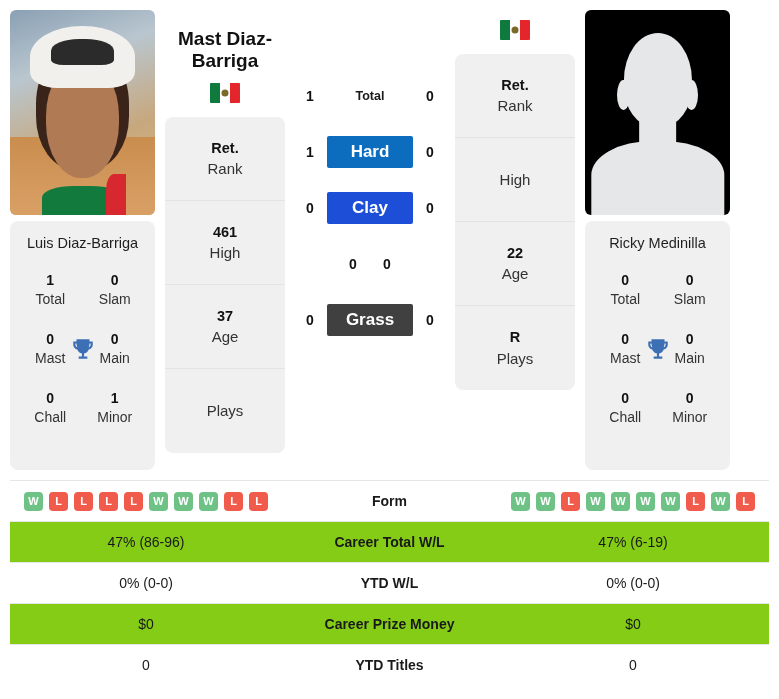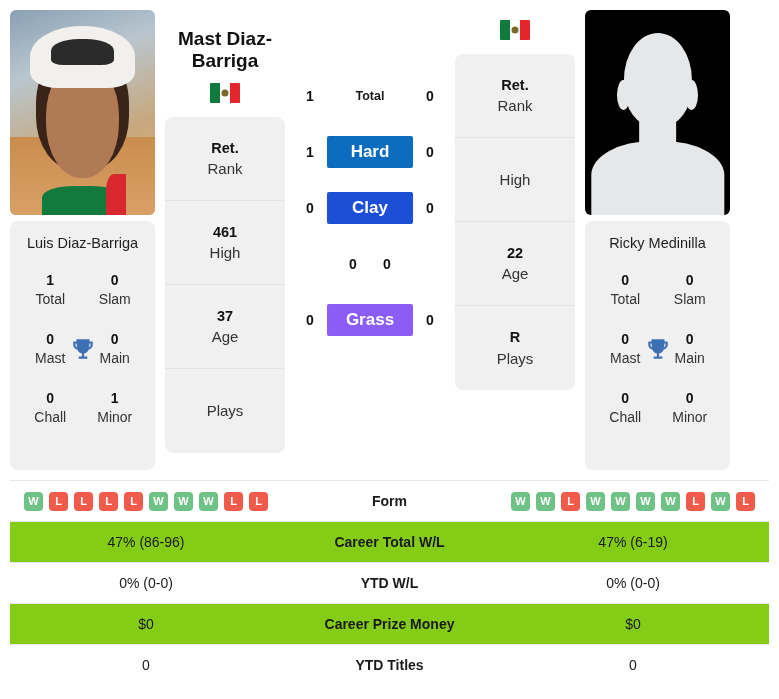--- a/index.html
+++ b/index.html
@@ -360,21 +360,21 @@
           <div class="surf-score">0</div>
           <div class="surf-badge" style="background: #1d4ed8;">Clay</div>
           <div class="surf-score">0</div>
         </div>
         <div class="surface-row">
           <div class="surf-score">0</div>
           <div class="surf-score">0</div>
         </div>
         <div class="surface-row">
           <div class="surf-score">0</div>
-          <div class="surf-badge" style="background: #8b5cf6;">Grass</div>
+          <div class="surf-badge" style="background: #404040;">Grass</div>
           <div class="surf-score">0</div>
         </div>
       </div>
   </div>
 
   <div class="info-col">
     <div class="flag">
       <div class="fg"></div>
       <div class="fw"></div>
       <div class="fr"></div>

